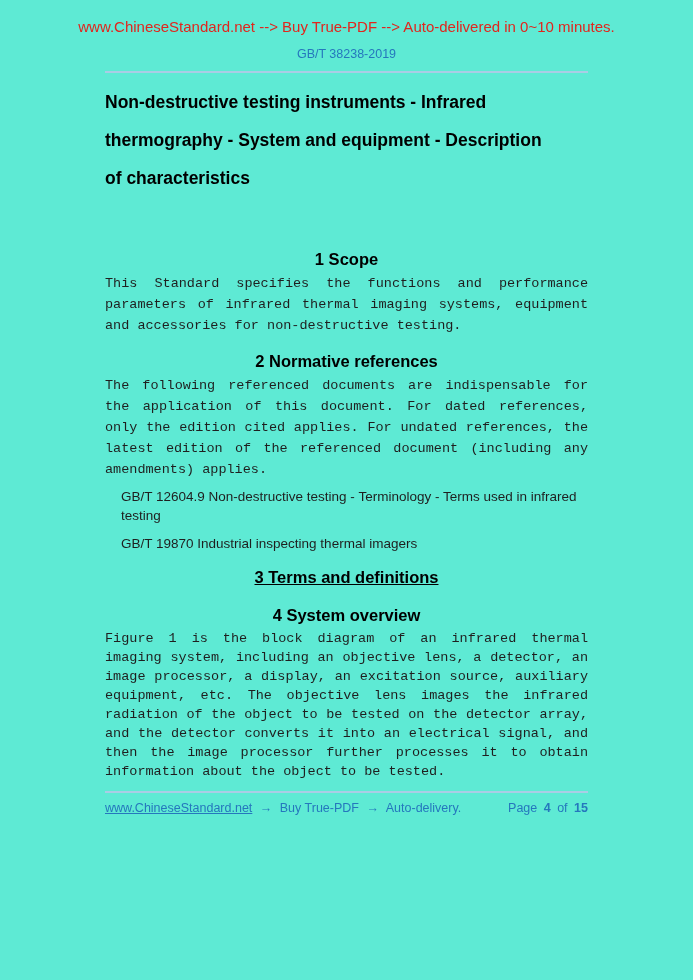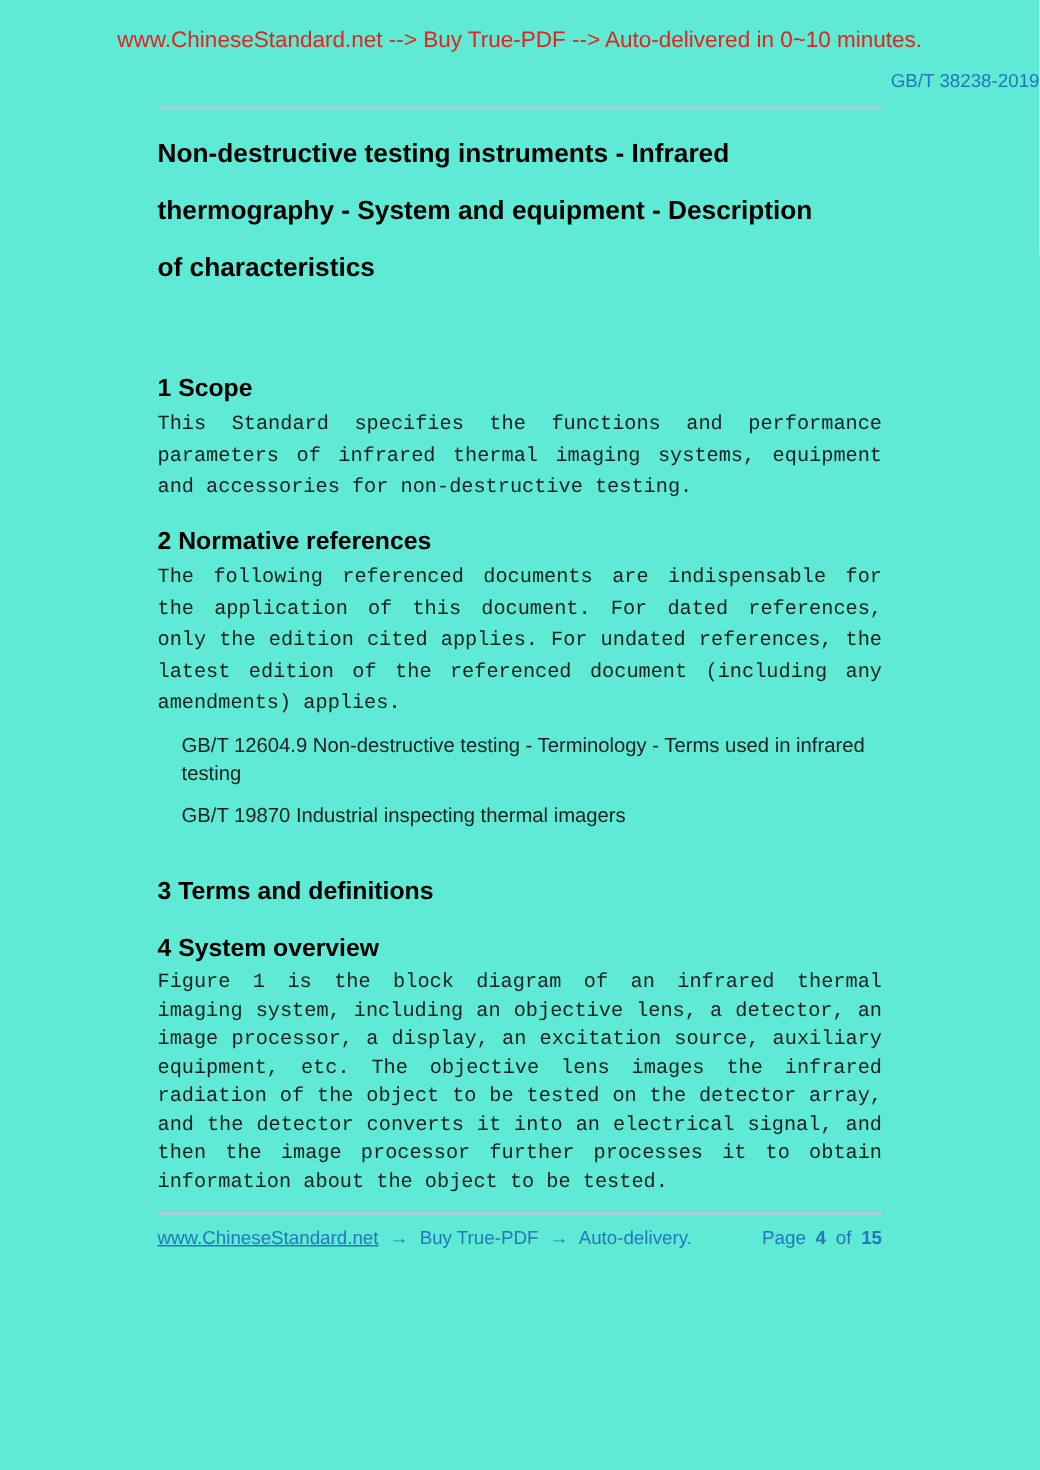--- a/index.html
+++ b/index.html
@@ -16,21 +16,21 @@
   .promo{
     margin:0;
     text-align:center;
     color:#e1251d;
     font-size:15px;
     line-height:18px;
     white-space:nowrap;
   }
   .std-code{
     margin-top:11px;
-    text-align:right;
+    text-align:center;
     color:#2577bd;
     font-size:12.5px;
     line-height:15px;
   }
   .inner{width:483px;margin:0 auto;}
   .rule{height:2px;background:#a9cde5;border:0;}
   .rule-top{margin-top:9px;}
   .rule-bottom{margin-top:10px;}
   .doc-title{
     margin-top:10px;
@@ -39,24 +39,25 @@
     font-weight:bold;
     color:#000;
   }
   .doc-title div{line-height:38px;}
   h2{
     font-size:16.5px;
     line-height:20px;
     font-weight:bold;
     color:#000;
     margin:0;
+    text-align:center;
   }
   .h-s1{margin-top:52px;}
   .h-s2{margin-top:15px;}
-  .h-s3{margin-top:31px;}
+  .h-s3{margin-top:14px;text-decoration:underline;}
   .h-s4{margin-top:18px;}
   p{
     margin:0;
     font-size:13.5px;
     line-height:21px;
     color:#1f1f1f;
     text-align:justify;
   }
   p.after-h{margin-top:4px;font-family:Liberation Mono, monospace;}
   .mt9{margin-top:9px;}

